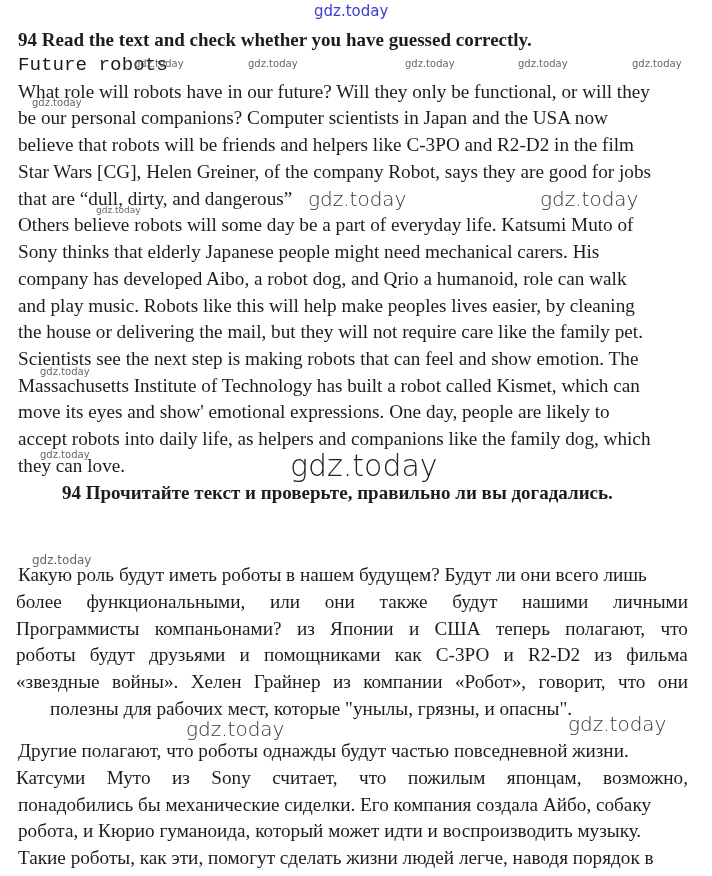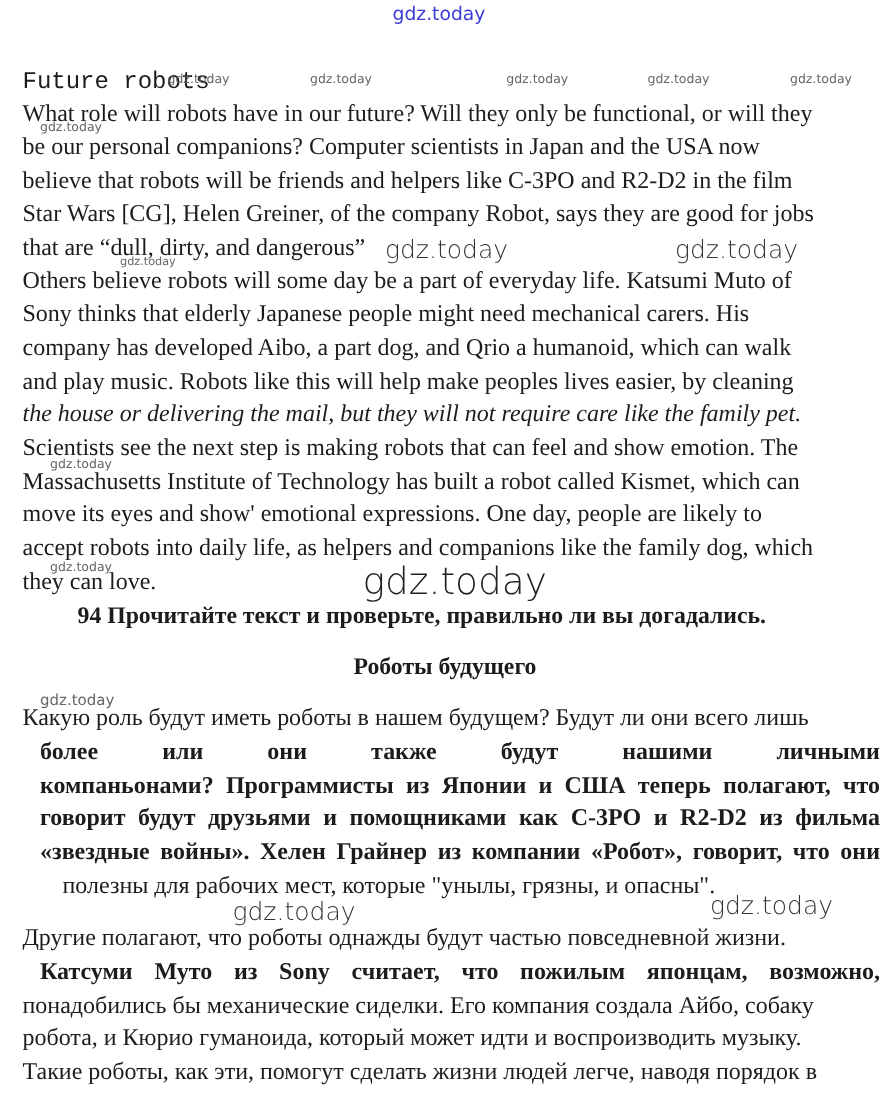--- a/index.html
+++ b/index.html
@@ -38,31 +38,30 @@
       left: 0;
       width: 712px;
       text-align: center;
       font-weight: bold;
       font-size: 19px;
       line-height: 22px;
       color: #1c1c1c;
     }
     .justify {
       position: absolute;
-      left: 32px;
+      left: 16px;
       width: 672px;
       font-size: 19.2px;
       line-height: 22px;
       text-align: justify;
       text-align-last: justify;
       color: #1c1c1c;
       white-space: nowrap;
       display: flex;
       justify-content: space-between;
-      font-weight: bold;
     }
     .justify span.w { display: inline-block; }
     .wm {
       position: absolute;
       font-family: "DejaVu Sans", sans-serif;
       color: #555555;
       white-space: nowrap;
       line-height: 1;
     }
     .wm-small { font-size: 10px; color: #666; }
@@ -70,87 +69,88 @@
     .wm-large { font-size: 30px; color: #222; font-weight: 300; }
     .wm-top { font-size: 15px; color: #3b3bd6; }
   </style>
 </head>
 <body>
 
 <div class="page">
 
   <div class="wm wm-top" style="left:314px; top:4px;">gdz.today</div>
 
+  <div class="line heading" style="top:29px;">94 Read the text and check whether you have guessed correctly.</div>
 
   <div class="line" style="top:54px;font-family:Liberation Mono, monospace;">Future robots</div>
   <div class="wm wm-small" style="left:134px; top:59px;">gdz.today</div>
   <div class="wm wm-small" style="left:248px; top:59px;">gdz.today</div>
   <div class="wm wm-small" style="left:405px; top:59px;">gdz.today</div>
   <div class="wm wm-small" style="left:518px; top:59px;">gdz.today</div>
   <div class="wm wm-small" style="left:632px; top:59px;">gdz.today</div>
 
   <div>
     <div class="line" style="top:81px;">What role will robots have in our future? Will they only be functional, or will they</div>
     <div class="wm wm-small" style="left:32px; top:98px;">gdz.today</div>
     <div class="line" style="top:107px;">be our personal companions? Computer scientists in Japan and the USA now</div>
     <div class="line" style="top:134px;">believe that robots will be friends and helpers like C-3PO and R2-D2 in the film</div>
     <div class="line" style="top:161px;text-align:right;">Star Wars [CG], Helen Greiner, of the company Robot, says they are good for jobs</div>
     <div class="line" style="top:188px;">that are “dull, dirty, and dangerous”</div>
     <div class="wm wm-med" style="left:308px; top:189px;">gdz.today</div>
     <div class="wm wm-med" style="left:540px; top:189px;">gdz.today</div>
     <div class="wm wm-small" style="left:96px; top:206px; font-size:9px;">gdz.today</div>
     <div class="line" style="top:214px;">Others believe robots will some day be a part of everyday life. Katsumi Muto of</div>
     <div class="line" style="top:241px;">Sony thinks that elderly Japanese people might need mechanical carers. His</div>
-    <div class="line" style="top:268px;">company has developed Aibo, a part dog, and Qrio a humanoid, which can walk</div>
+    <div class="line" style="top:268px;">company has developed Aibo, a robot dog, and Qrio a humanoid, role can walk</div>
     <div class="line" style="top:295px;">and play music. Robots like this will help make peoples lives easier, by cleaning</div>
-    <div class="line" style="top:321px;font-style:italic;">the house or delivering the mail, but they will not require care like the family pet.</div>
+    <div class="line" style="top:321px;">the house or delivering the mail, but they will not require care like the family pet.</div>
     <div class="line" style="top:348px;">Scientists see the next step is making robots that can feel and show emotion. The</div>
     <div class="wm wm-small" style="left:40px; top:367px;">gdz.today</div>
     <div class="line" style="top:375px;">Massachusetts Institute of Technology has built a robot called Kismet, which can</div>
     <div class="line" style="top:401px;">move its eyes and show' emotional expressions. One day, people are likely to</div>
     <div class="line" style="top:428px;">accept robots into daily life, as helpers and companions like the family dog, which</div>
     <div class="wm wm-small" style="left:40px; top:450px;">gdz.today</div>
     <div class="line" style="top:455px;">they can love.</div>
   </div>
 
   <div class="wm wm-large" style="left:290px; top:451px;">gdz.today</div>
 
   <div class="line heading" style="top:482px;margin-left:44px;">94 Прочитайте текст и проверьте, правильно ли вы догадались.</div>
 
-  <div class="center-title" style="top:523px;">Роботы будущего</div>
 
   <div class="wm wm-small" style="left:32px; top:554px; font-size:12px;">gdz.today</div>
 
   <div>
     <div class="line" style="top:564px;">Какую роль будут иметь роботы в нашем будущем? Будут ли они всего лишь</div>
     <div class="justify" style="top:591px;">
 
     <span class="w">более</span>
+        <span class="w">функциональными,</span>
         <span class="w">или</span>
         <span class="w">они</span>
         <span class="w">также</span>
         <span class="w">будут</span>
         <span class="w">нашими</span>
         <span class="w">личными</span>
       </div>
     <div class="justify" style="top:618px;">
 
-    <span class="w">компаньонами?</span>
-        <span class="w">Программисты</span>
+    <span class="w">Программисты</span>
+        <span class="w">компаньонами?</span>
         <span class="w">из</span>
         <span class="w">Японии</span>
         <span class="w">и</span>
         <span class="w">США</span>
         <span class="w">теперь</span>
         <span class="w">полагают,</span>
         <span class="w">что</span>
       </div>
     <div class="justify" style="top:644px;">
 
-    <span class="w">говорит</span>
+    <span class="w">роботы</span>
         <span class="w">будут</span>
         <span class="w">друзьями</span>
         <span class="w">и</span>
         <span class="w">помощниками</span>
         <span class="w">как</span>
         <span class="w">С-3РО</span>
         <span class="w">и</span>
         <span class="w">R2-D2</span>
         <span class="w">из</span>
         <span class="w">фильма</span>

